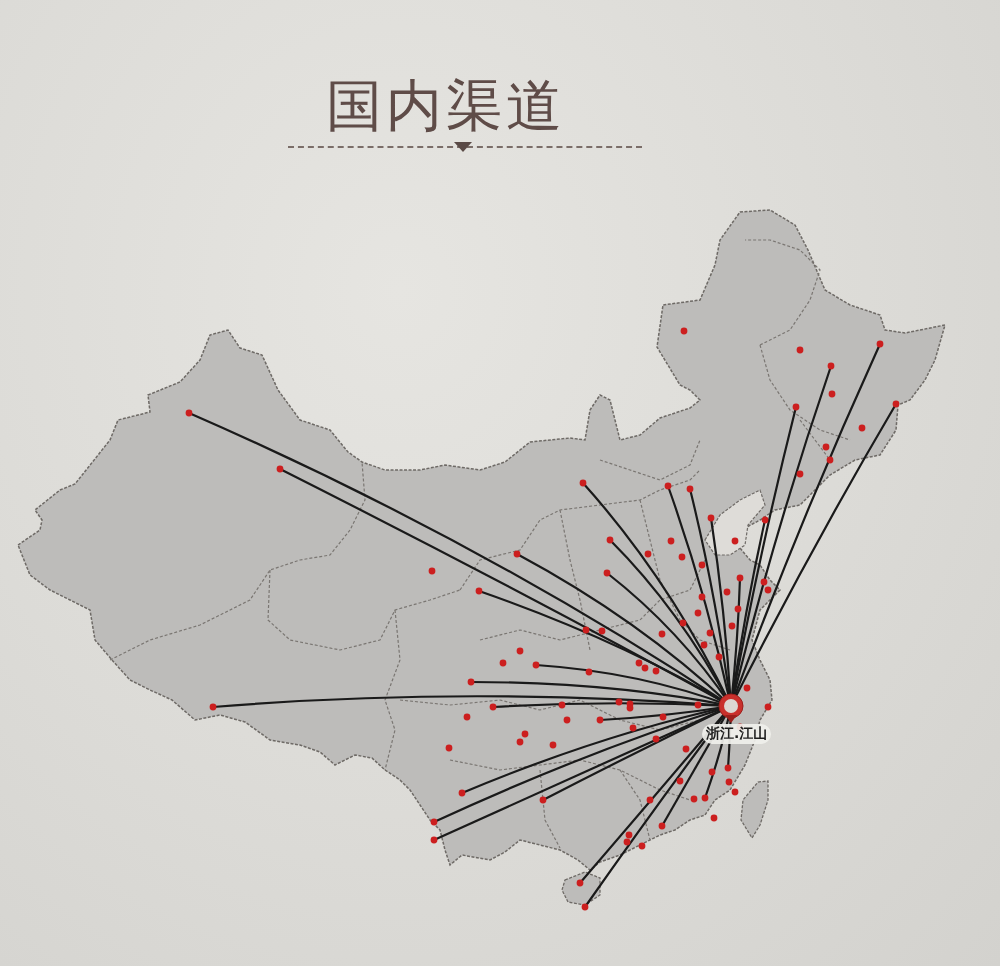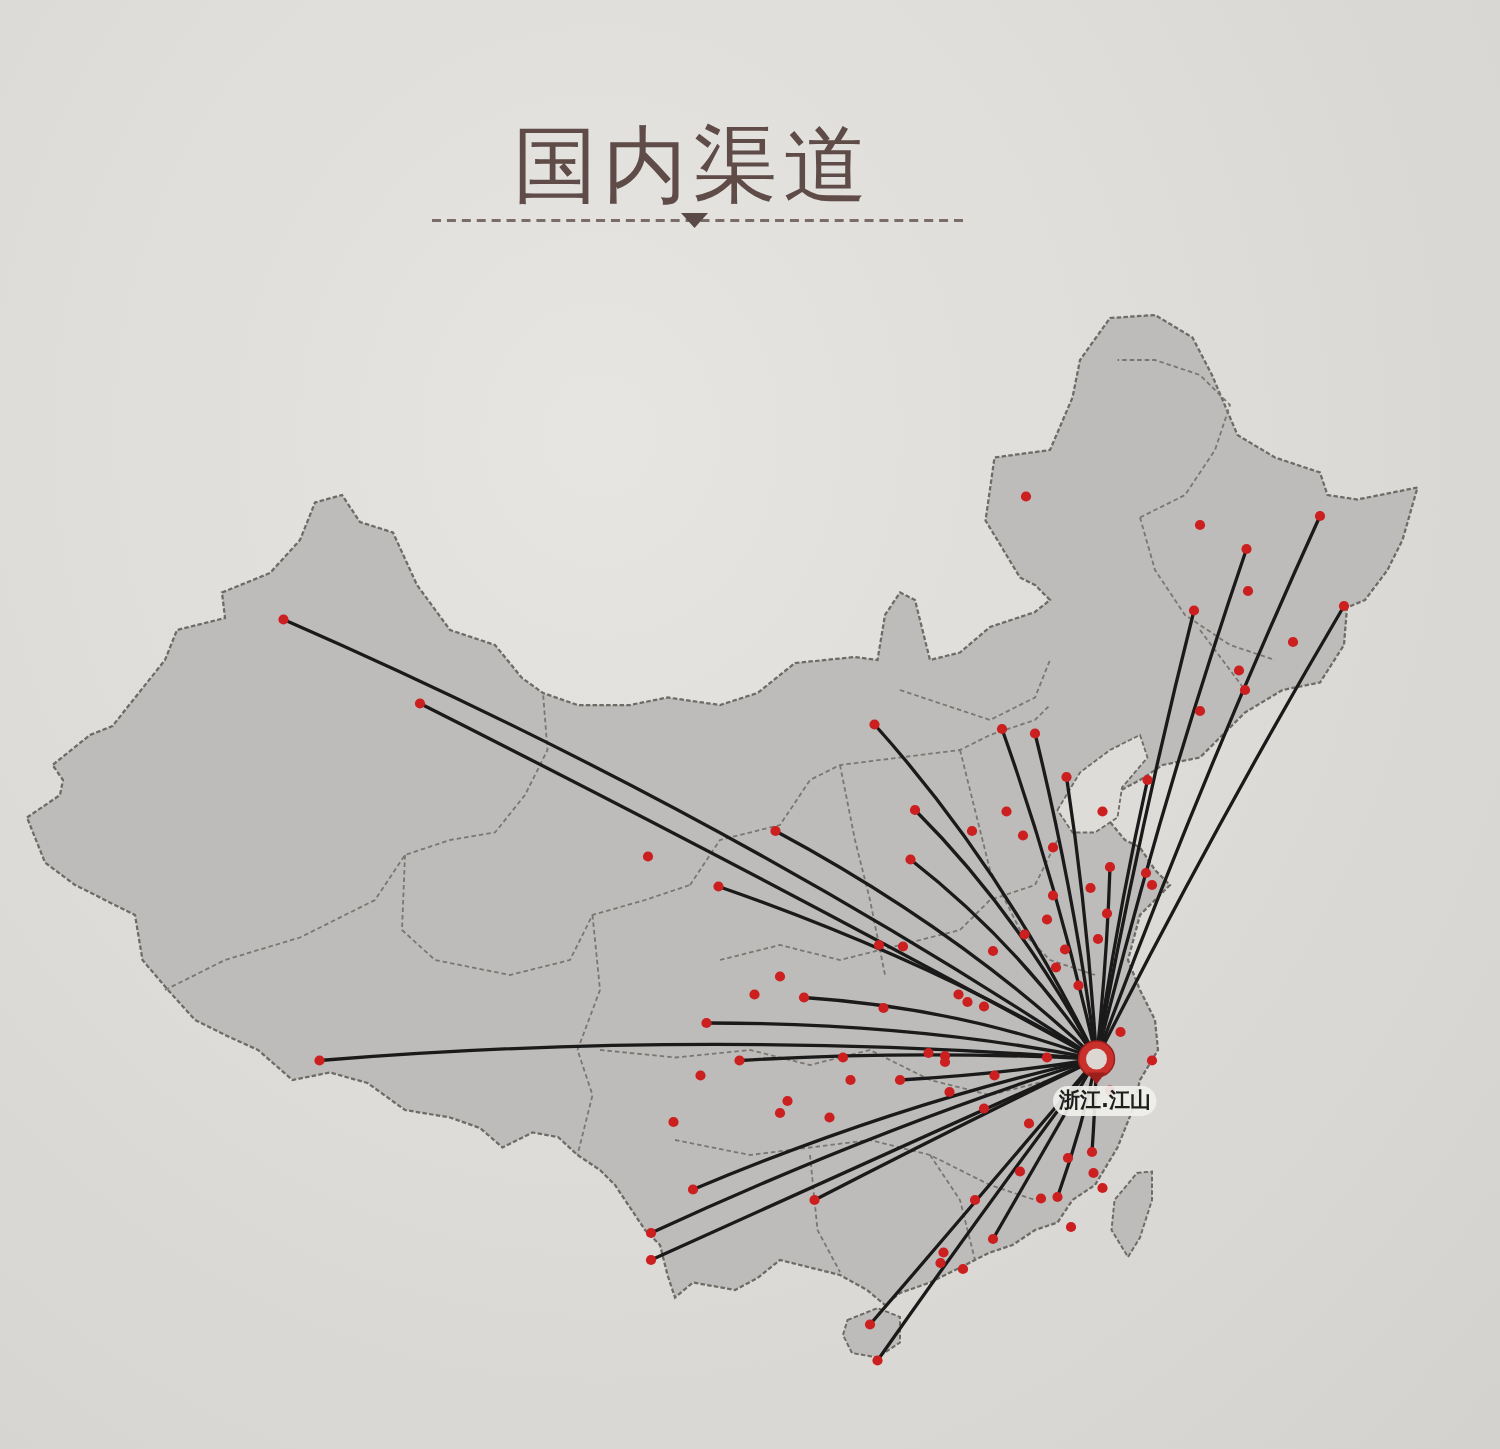--- a/index.html
+++ b/index.html
@@ -8,23 +8,23 @@
       background: #dedcd8;
       font-family: "DejaVu Sans", sans-serif;
       position: relative;
     }
     .paper {
       position: absolute; inset: 0;
       background: radial-gradient(ellipse at 40% 30%, #e6e5e1 0%, #dcdbd7 55%, #d3d2ce 100%);
     }
     .title-wrap { position: absolute; left: 286px; top: 70px; width: 360px; height: 90px; }
     .title {
-      position: absolute; left: 56px; top: 8px;
+      position: absolute; left: 40px; top: 8px;
       font-size: 56px; letter-spacing: 4px; color: #5f4c48;
-      font-family: Liberation Sans, sans-serif; font-weight: normal;
+      font-family: Liberation Mono, monospace; font-weight: normal;
       line-height: 64px;
     }
     .title-rule {
       position: absolute; left: 2px; top: 76px; width: 354px; height: 0;
       border-top: 2px dashed #7a6d68;
     }
     .title-arrow {
       position: absolute; left: 168px; top: 72px; width: 0; height: 0;
       border-left: 9px solid transparent; border-right: 9px solid transparent;
       border-top: 10px solid #5a4a46;

